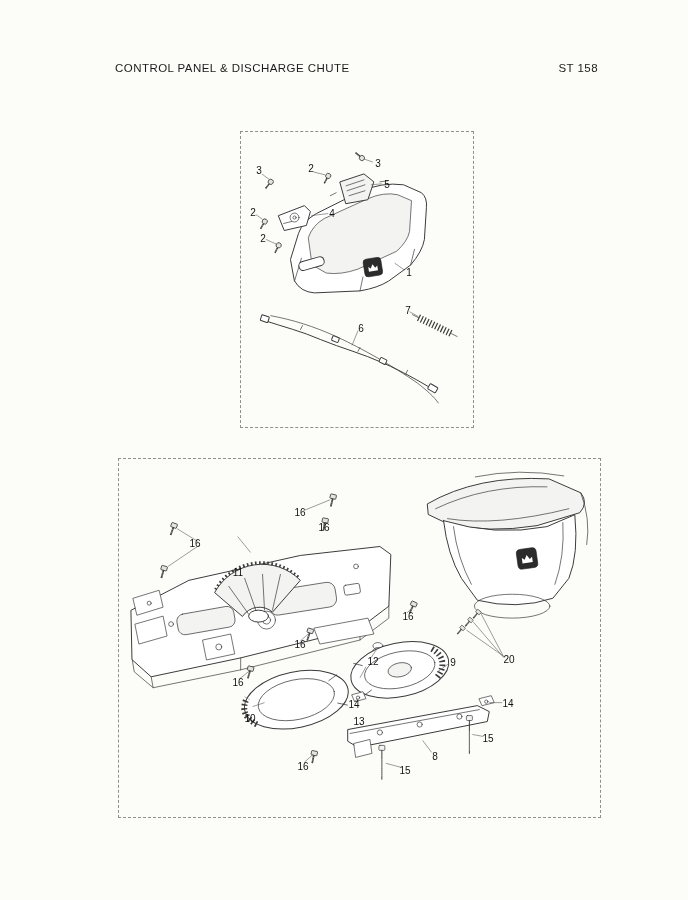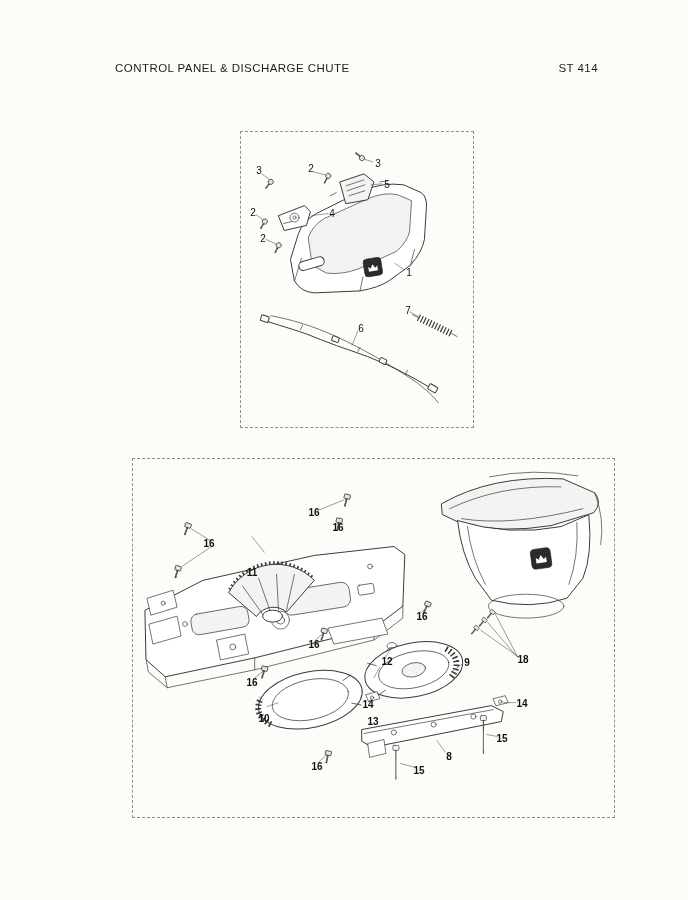--- a/index.html
+++ b/index.html
@@ -16,21 +16,21 @@
     position:absolute; left:115px; top:62px; right:90px;
     display:flex; justify-content:space-between; align-items:baseline;
     font-size:11.5px; letter-spacing:0.45px; color:#1c1c1c;
   }
   .diagram-box {
     position:absolute;
     border:1px dashed #8f8f8f;
     background:transparent;
   }
   .box-control { left:240px; top:131px; width:234px; height:297px; }
-  .box-chute   { left:132px; top:458px; width:483px; height:360px;font-weight:bold; }
+  .box-chute   { left:118px; top:458px; width:483px; height:360px; }
   .diagram-box svg { position:absolute; left:0; top:0; width:100%; height:100%; }
   .callout-layer { position:absolute; inset:0; }
   .callout {
     position:absolute;
     transform:translate(-50%,-55%);
     font-size:10px; line-height:10px;
     color:#111;
   }
   .art { stroke:#3a3a3a; fill:none; stroke-width:1; stroke-linejoin:round; stroke-linecap:round; }
   .fillw { fill:#ffffff; }
@@ -40,21 +40,21 @@
   .teeth { stroke:#3a3a3a; stroke-width:6; stroke-dasharray:1.6,2.4; fill:none; }
   .coil { stroke:#3a3a3a; stroke-width:7; stroke-dasharray:1.2,2; fill:none; }
 </style>
 </head>
 <body>
 
 <div class="page">
 
   <div class="header">
     <span>CONTROL PANEL &amp; DISCHARGE CHUTE</span>
-    <span>ST 414</span>
+    <span>ST 158</span>
   </div>
 
   <div class="diagram-box box-control">
     <svg viewBox="0 0 234 297">
       <defs>
         <g id="scr">
           <circle cx="0" cy="0" r="2.6" fill="#e4e4e2" stroke="#3a3a3a" stroke-width="0.8"></circle>
           <line x1="0" y1="2.6" x2="0" y2="8.5" stroke="#3a3a3a" stroke-width="1.5"></line>
           <line x1="0" y1="4.5" x2="0" y2="7.5" stroke="#ffffff" stroke-width="0.5" stroke-dasharray="0.8,0.8"></line>
         </g>
@@ -259,21 +259,21 @@
         <span class="callout" style="left: 181px; top: 54px;">16</span>
         <span class="callout" style="left: 119px; top: 75px; margin-top: 39px;">11</span>
         <span class="callout" style="left: 76px; top: 85px;">16</span>
         <span class="callout" style="left: 205px; top: 69px;">16</span>
         <span class="callout" style="left: 289px; top: 158px;">16</span>
         <span class="callout" style="left: 181px; top: 186px;">16</span>
         <span class="callout" style="left: 119px; top: 224px;">16</span>
         <span class="callout" style="left: 254px; top: 203px; text-align: center;">12</span>
         <span class="callout" style="left: 240px; top: 223px; margin-top: 40px;">13</span>
         <span class="callout" style="left: 334px; top: 204px;">9</span>
-        <span class="callout" style="left: 390px; top: 201px;">18</span>
+        <span class="callout" style="left: 390px; top: 201px;">20</span>
         <span class="callout" style="left: 235px; top: 246px;">14</span>
         <span class="callout" style="left: 389px; top: 245px;">14</span>
         <span class="callout" style="left: 131px; top: 250px; margin-top: 10px;">10</span>
         <span class="callout" style="left: 316px; top: 298px;">8</span>
         <span class="callout" style="left: 286px; top: 312px;">15</span>
         <span class="callout" style="left: 369px; top: 280px;">15</span>
         <span class="callout" style="left: 184px; top: 308px;">16</span>
       </div>
   </div>
 

